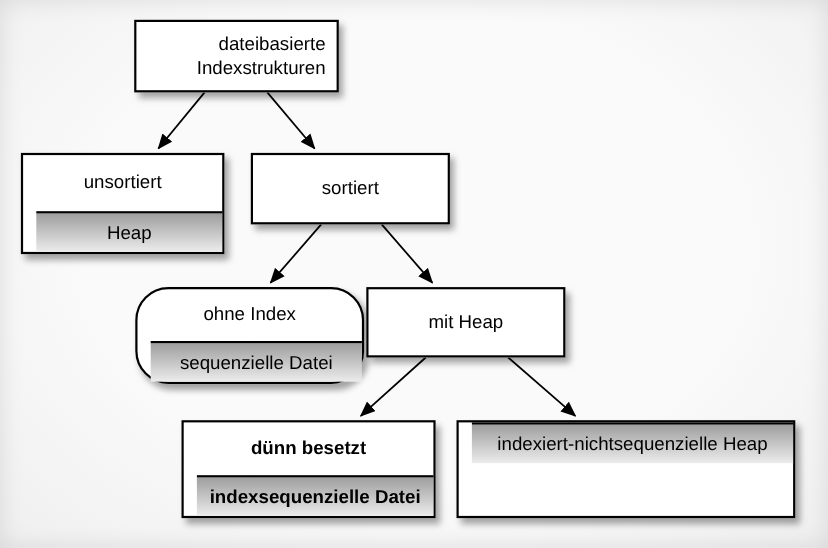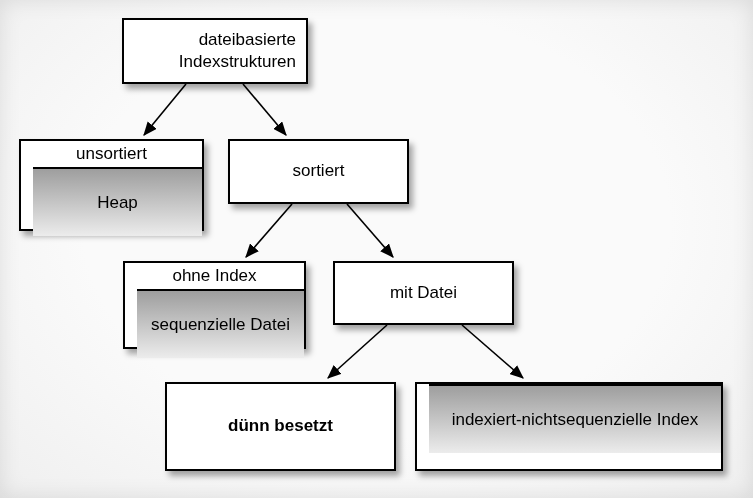--- a/index.html
+++ b/index.html
@@ -54,28 +54,28 @@
     height: 35px;
     flex: 0 0 auto;
     border-top: 2px solid #000;
     background: linear-gradient(to bottom, #9e9e9e 0%, #c9c9c9 55%, #ececec 100%);
     display: flex;
     align-items: center;
     justify-content: center;
     text-align: center;
     font-size: 17px;
     color: #000;
-    padding: 16px 6px;
+    padding: 0 6px;
     margin-left: 12px;
   }
   
   #node-root        { left: 122px; top: 18px;  width: 186px; height: 66px; }
   #node-unsortiert  { left: 19px;  top: 139px; width: 185px; height: 92px; }
   #node-sortiert    { left: 228px; top: 139px; width: 181px; height: 65px; }
-  #node-ohne-index  { left: 123px; top: 261px; width: 183px; height: 88px; }
+  #node-ohne-index  { left: 123px; top: 261px; width: 208px; height: 88px; border-radius: 30px; }
   #node-mit-index   { left: 333px; top: 261px; width: 181px; height: 64px; }
   #node-duenn       { left: 165px; top: 382px; width: 231px; height: 89px; font-weight: bold; }
   #node-dicht       { left: 415px; top: 382px; width: 308px; height: 89px; }
 </style>
 </head>
 <body>
 
 <div class="stage">
 
   <svg class="edges" viewBox="0 0 753 498" xmlns="http://www.w3.org/2000/svg">
@@ -104,24 +104,25 @@
   <div class="node" id="node-sortiert">
     <div class="label">sortiert</div>
   </div>
 
   <div class="node" id="node-ohne-index">
     <div class="label">ohne Index</div>
     <div class="sublabel">sequenzielle Datei</div>
   </div>
 
   <div class="node" id="node-mit-index">
-    <div class="label">mit Datei</div>
+    <div class="label">mit Heap</div>
   </div>
 
   <div class="node" id="node-duenn">
     <div class="label">dünn besetzt</div>
+    <div class="sublabel">indexsequenzielle Datei</div>
   </div>
 
   <div class="node" id="node-dicht">
-    <div class="sublabel">indexiert-nichtsequenzielle Index</div>
+    <div class="sublabel">indexiert-nichtsequenzielle Heap</div>
   </div>
 
 </div>
 
 </body></html>

